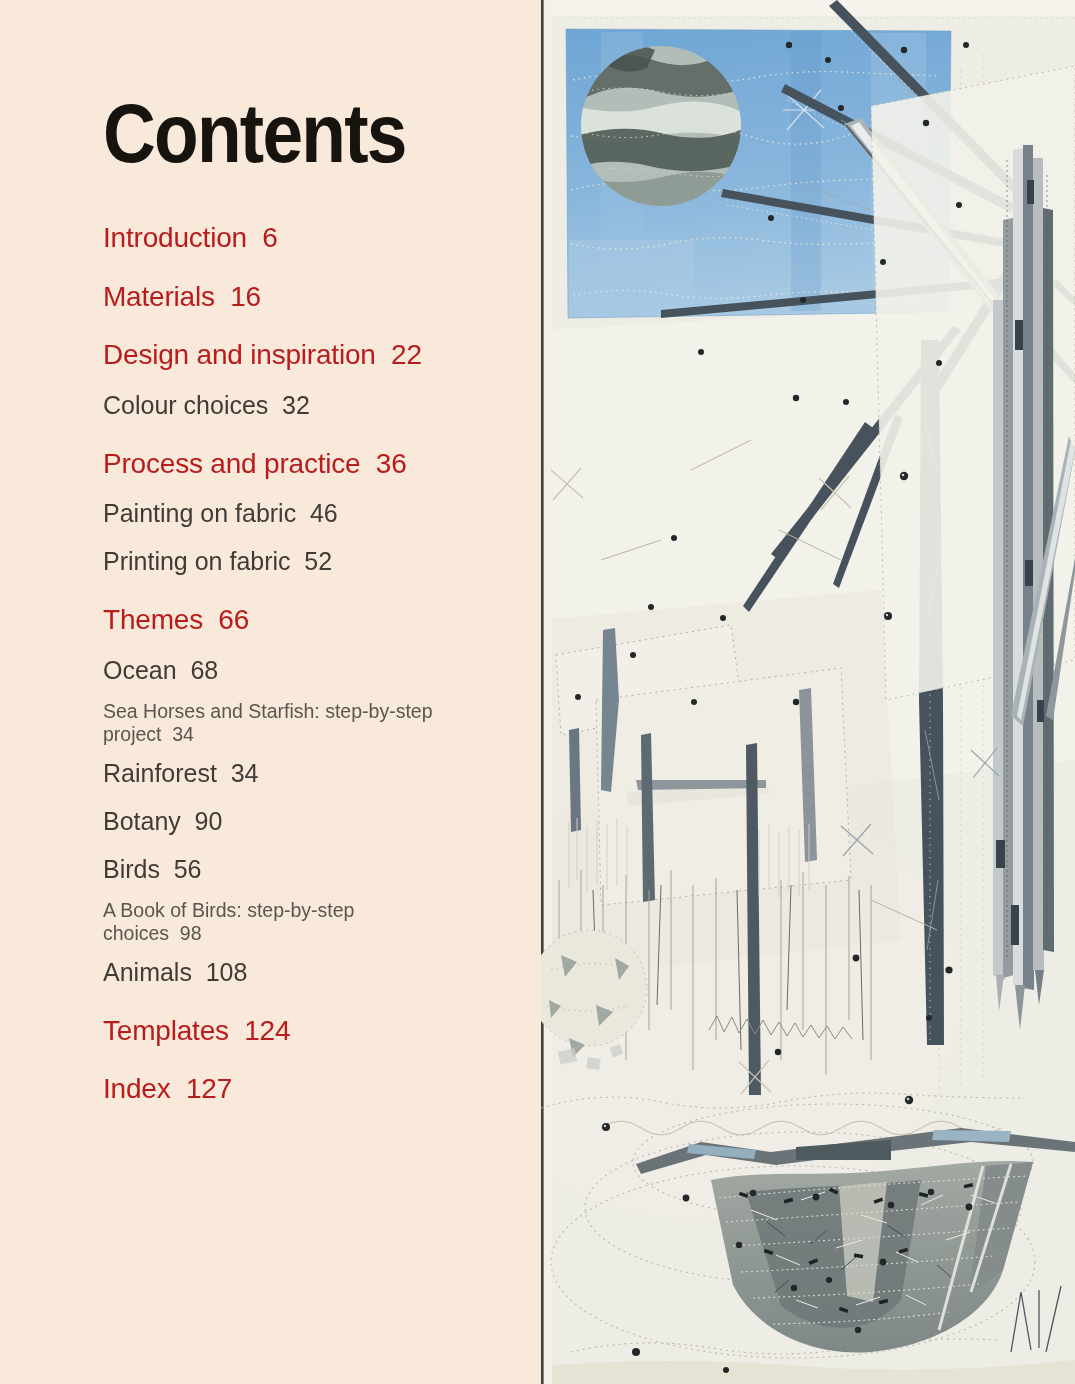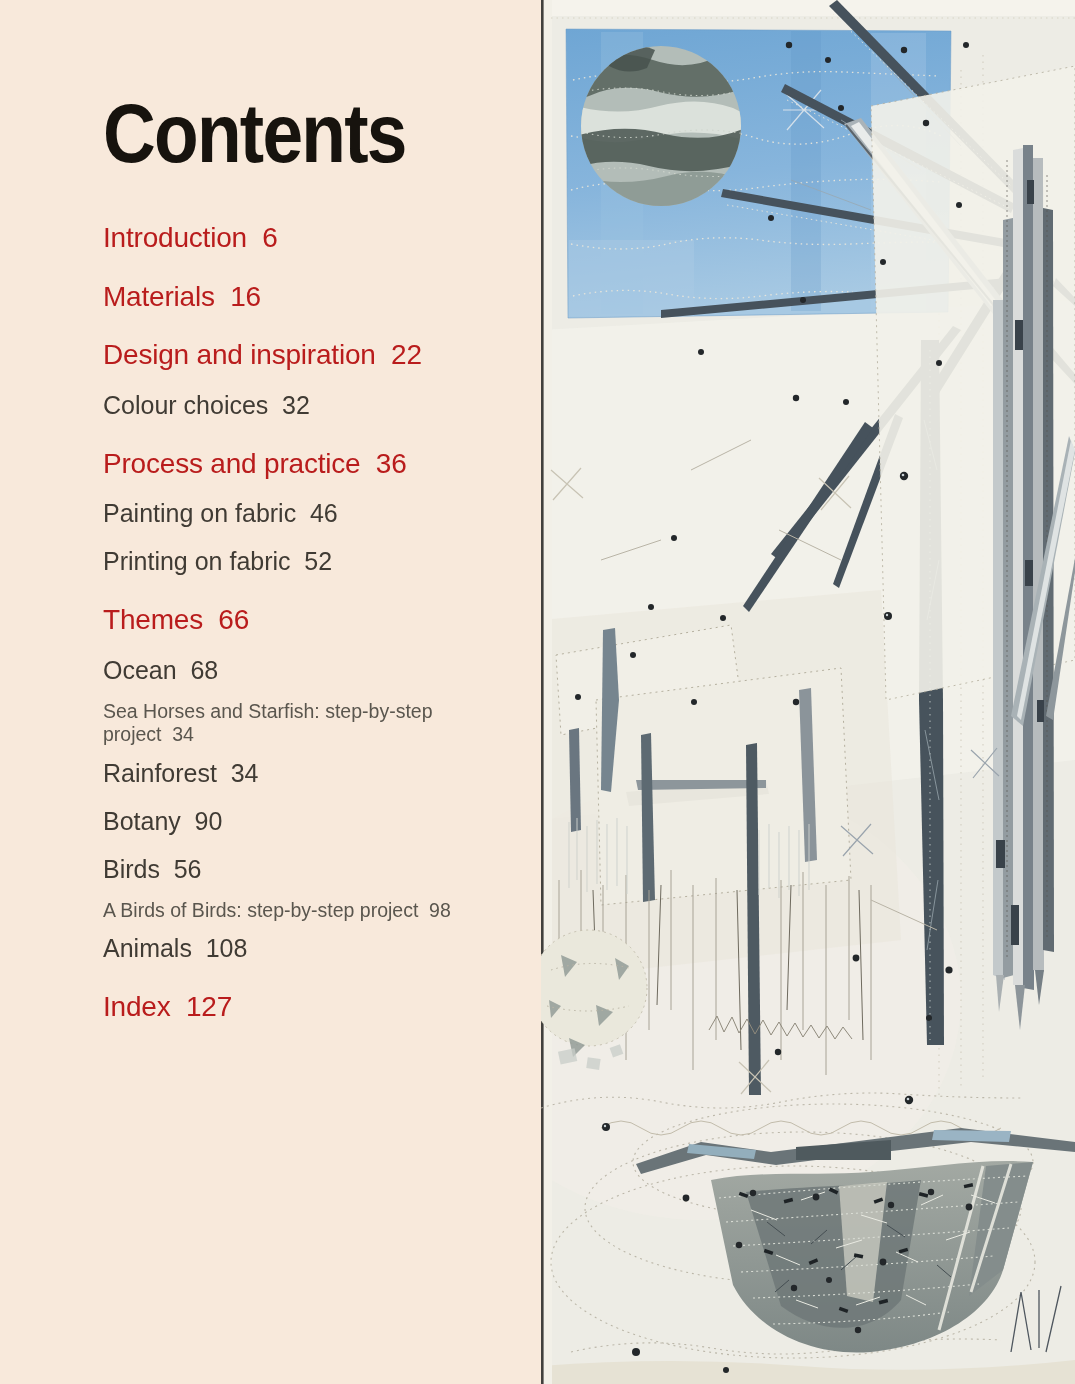--- a/index.html
+++ b/index.html
@@ -43,22 +43,23 @@
         <p class="lvl2"><span class="lbl">Colour choices</span><span class="pg">32</span></p>
         <p class="lvl1"><span class="lbl">Process and practice</span><span class="pg">36</span></p>
         <p class="lvl2"><span class="lbl">Painting on fabric</span><span class="pg">46</span></p>
         <p class="lvl2"><span class="lbl">Printing on fabric</span><span class="pg">52</span></p>
         <p class="lvl1"><span class="lbl">Themes</span><span class="pg">66</span></p>
         <p class="lvl2"><span class="lbl">Ocean</span><span class="pg">68</span></p>
         <p class="lvl3"><span class="lbl">Sea Horses and Starfish: step-by-step project</span><span class="pg">34</span></p>
         <p class="lvl2"><span class="lbl">Rainforest</span><span class="pg">34</span></p>
         <p class="lvl2"><span class="lbl">Botany</span><span class="pg">90</span></p>
         <p class="lvl2"><span class="lbl">Birds</span><span class="pg">56</span></p>
-        <p class="lvl3"><span class="lbl">A Birds of Birds: step-by-step project</span><span class="pg">98</span></p>
+        <p class="lvl3"><span class="lbl">A Book of Birds: step-by-step choices</span><span class="pg">98</span></p>
         <p class="lvl2"><span class="lbl">Animals</span><span class="pg">108</span></p>
+        <p class="lvl1"><span class="lbl">Templates</span><span class="pg">124</span></p>
         <p class="lvl1"><span class="lbl">Index</span><span class="pg">127</span></p>
       </div>
   </div>
 
   <div class="art">
     <svg width="534" height="1384" viewBox="0 0 534 1384">
       <defs>
         <linearGradient id="sky" x1="0" y1="0" x2="0.15" y2="1">
           <stop offset="0" stop-color="#6fa6d4"></stop>
           <stop offset="0.55" stop-color="#87b5dc"></stop>

